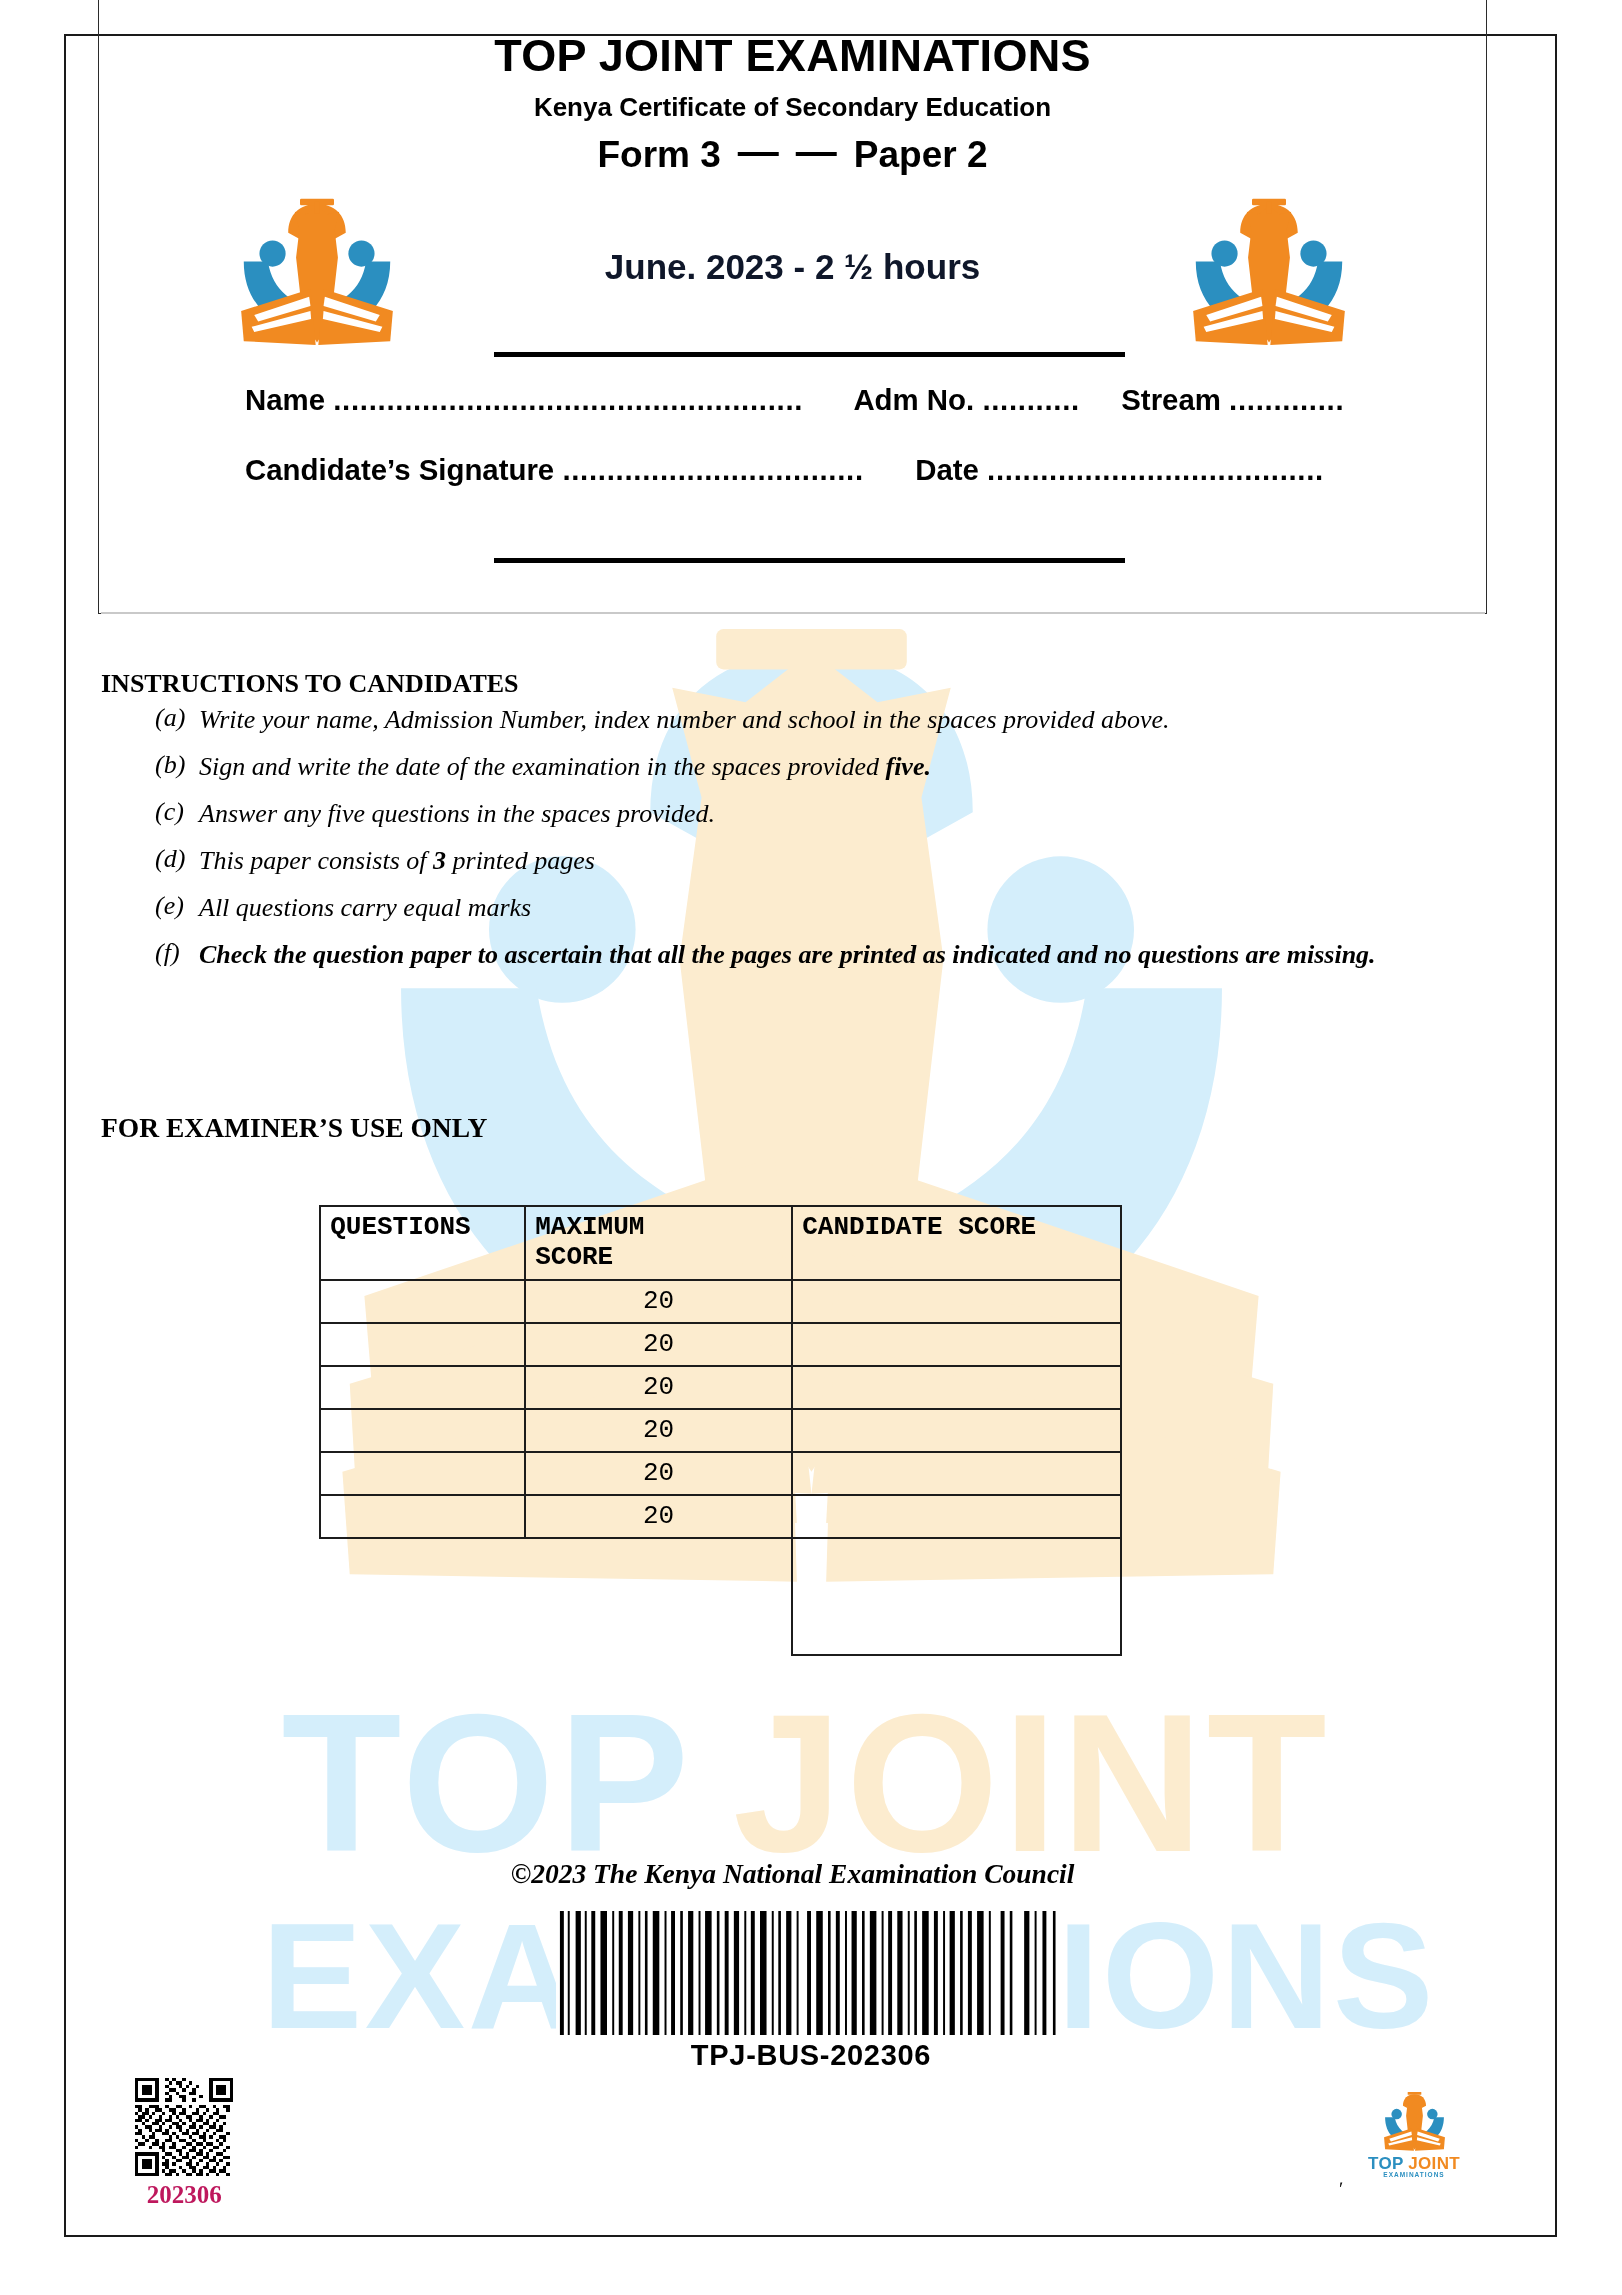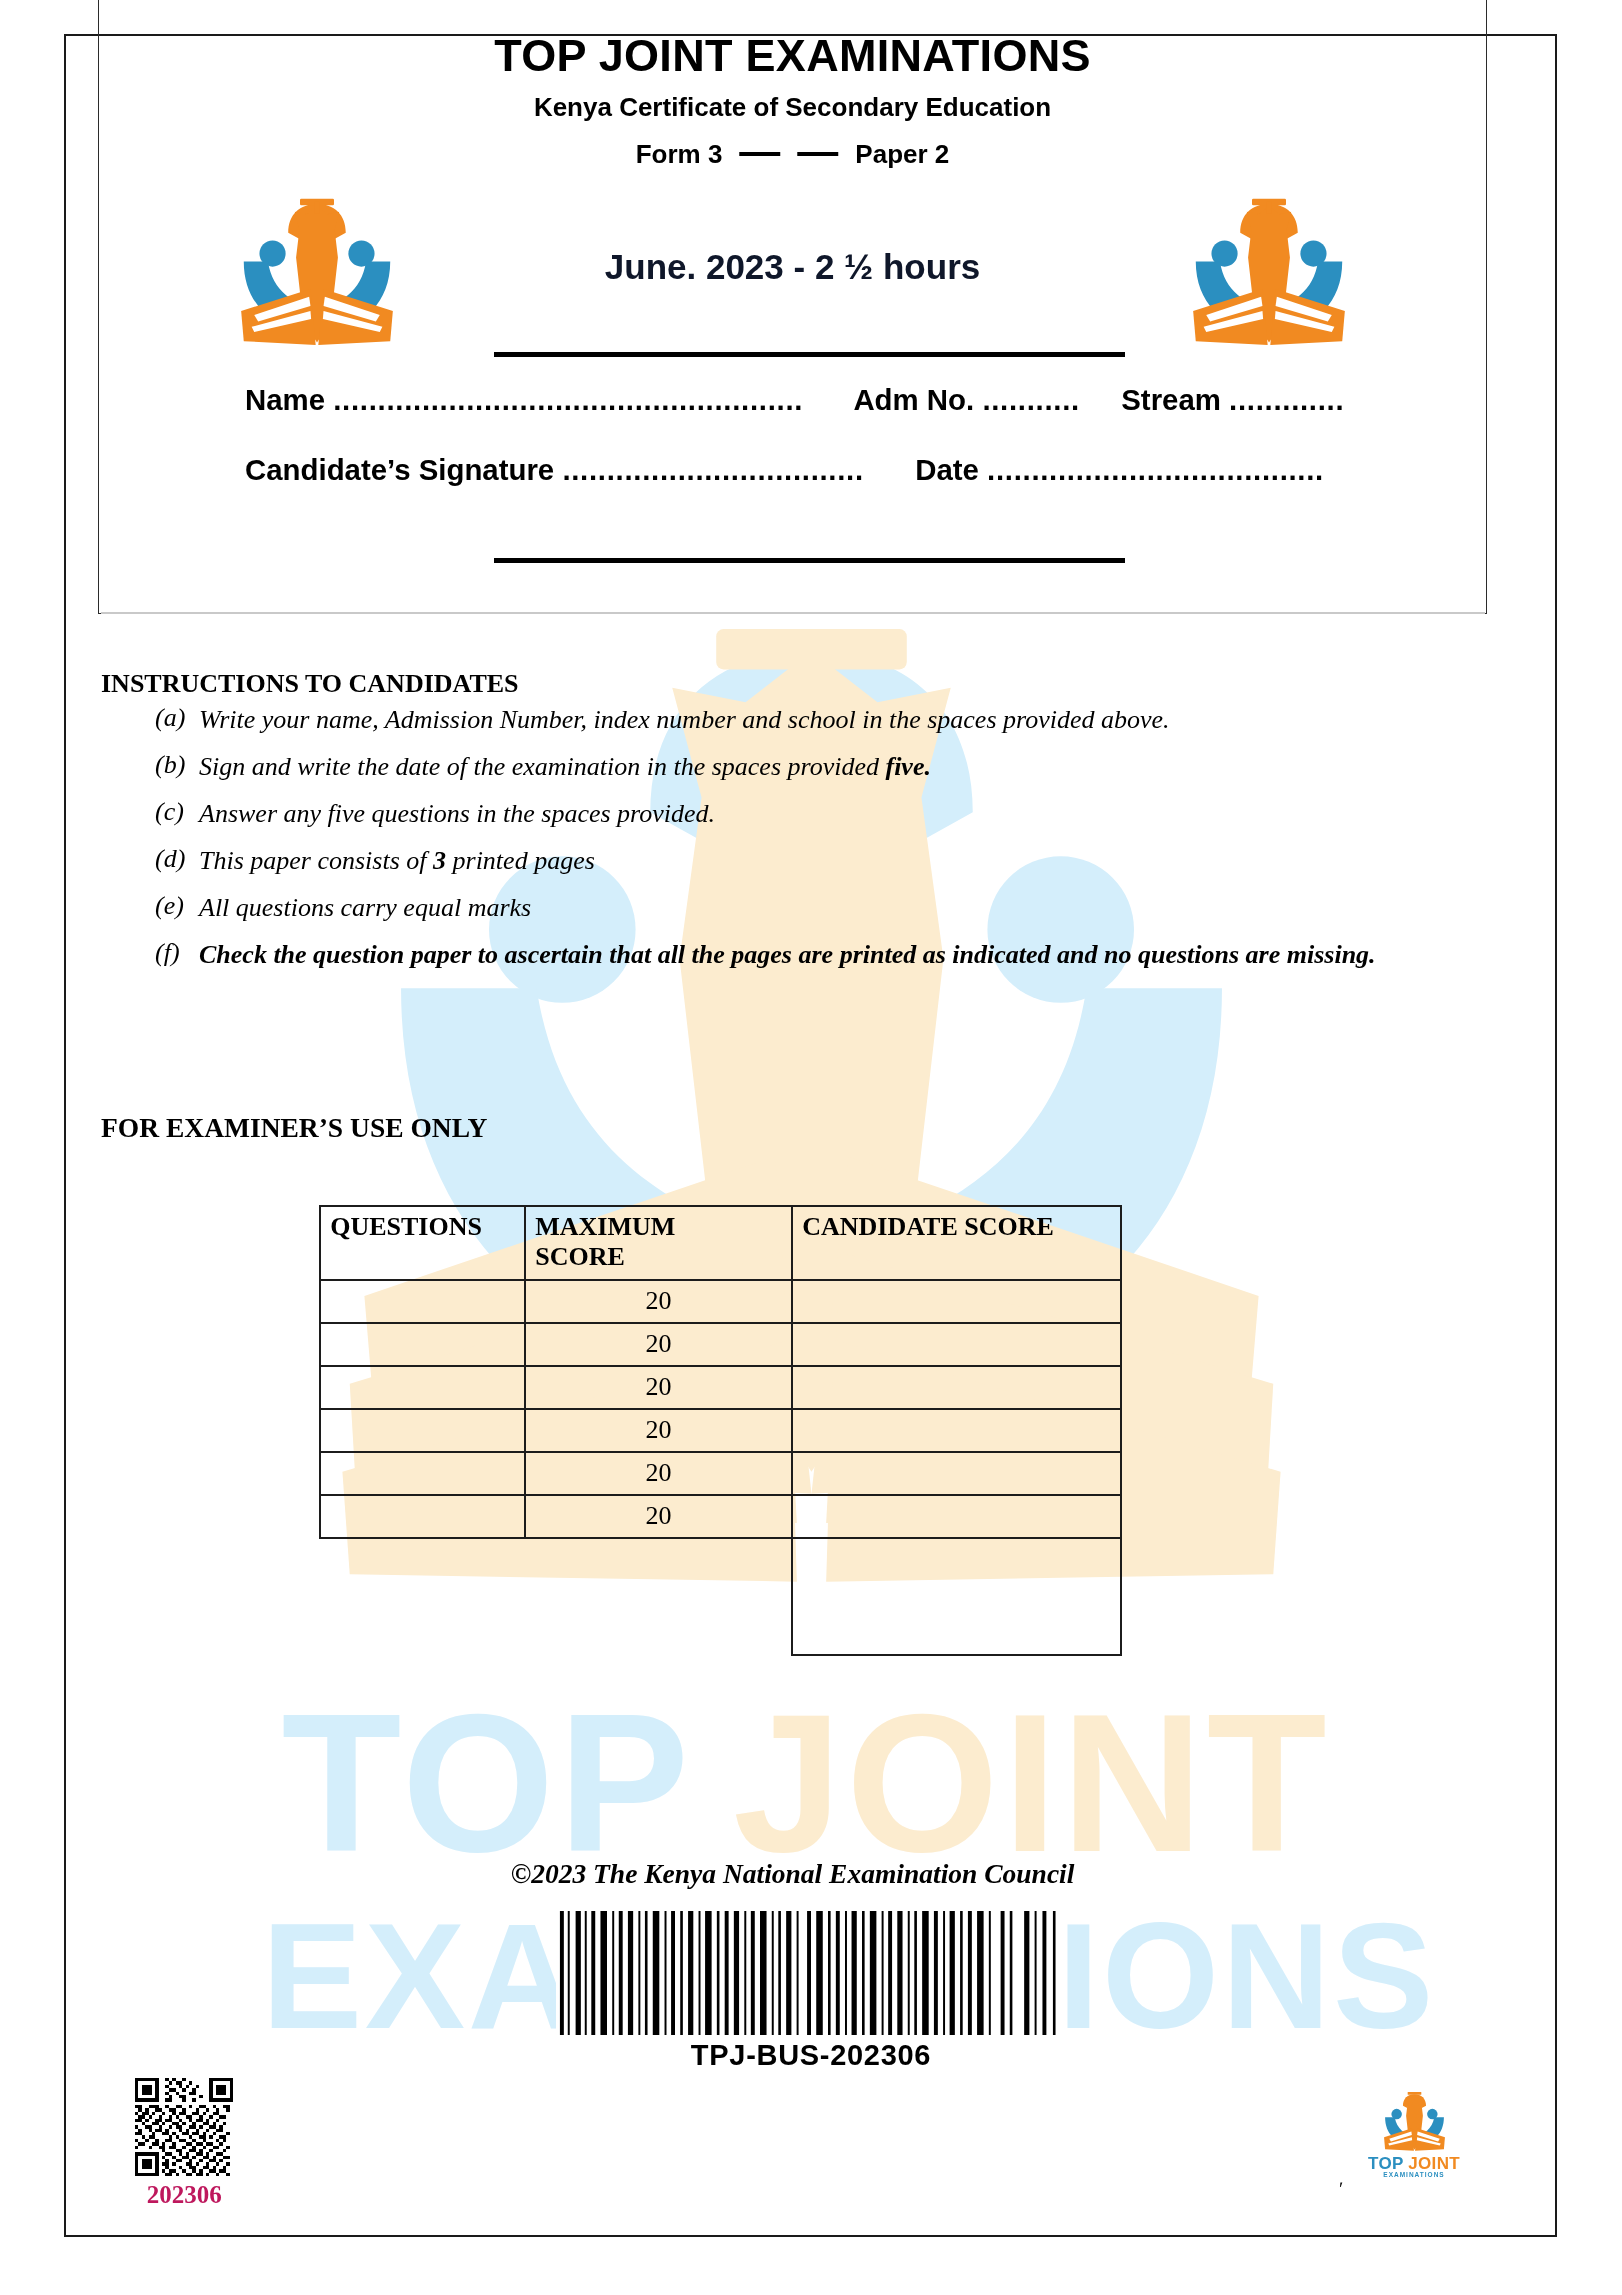--- a/index.html
+++ b/index.html
@@ -83,21 +83,21 @@
     width: 1389px;
     display: flex;
     align-items: center;
     justify-content: center;
     gap: 17px;
     z-index: 5;
   }
   .form-label, .paper-label {
     font-family: "Liberation Sans", sans-serif;
     font-weight: bold;
-    font-size: 26px;
+    font-size: 37px;
     color: #000;
     white-space: nowrap;
   }
   .dash {
     font-family: "Liberation Sans", sans-serif;
     font-weight: bold;
     font-size: 41px;
     color: #000;
     position: relative;
     top: -2.6px;
@@ -215,21 +215,21 @@
     position: absolute;
     left: 319px; top: 1205px;
     border-collapse: collapse;
     z-index: 5;
     background: transparent;
   }
   #score-table td, #score-table th {
     border: 2px solid #1c1c1c;
     padding: 0;
     background: transparent;
-    font-family: Liberation Serif, serif;
+    font-family: Liberation Mono, monospace;
     color: #000;
   }
   .col-q   { width: 203px; }
   .col-max { width: 265px; }
   .col-cand{ width: 327px; }
 
   #score-table th {
     font-weight: bold;
     font-size: 26px;
     text-align: left;

